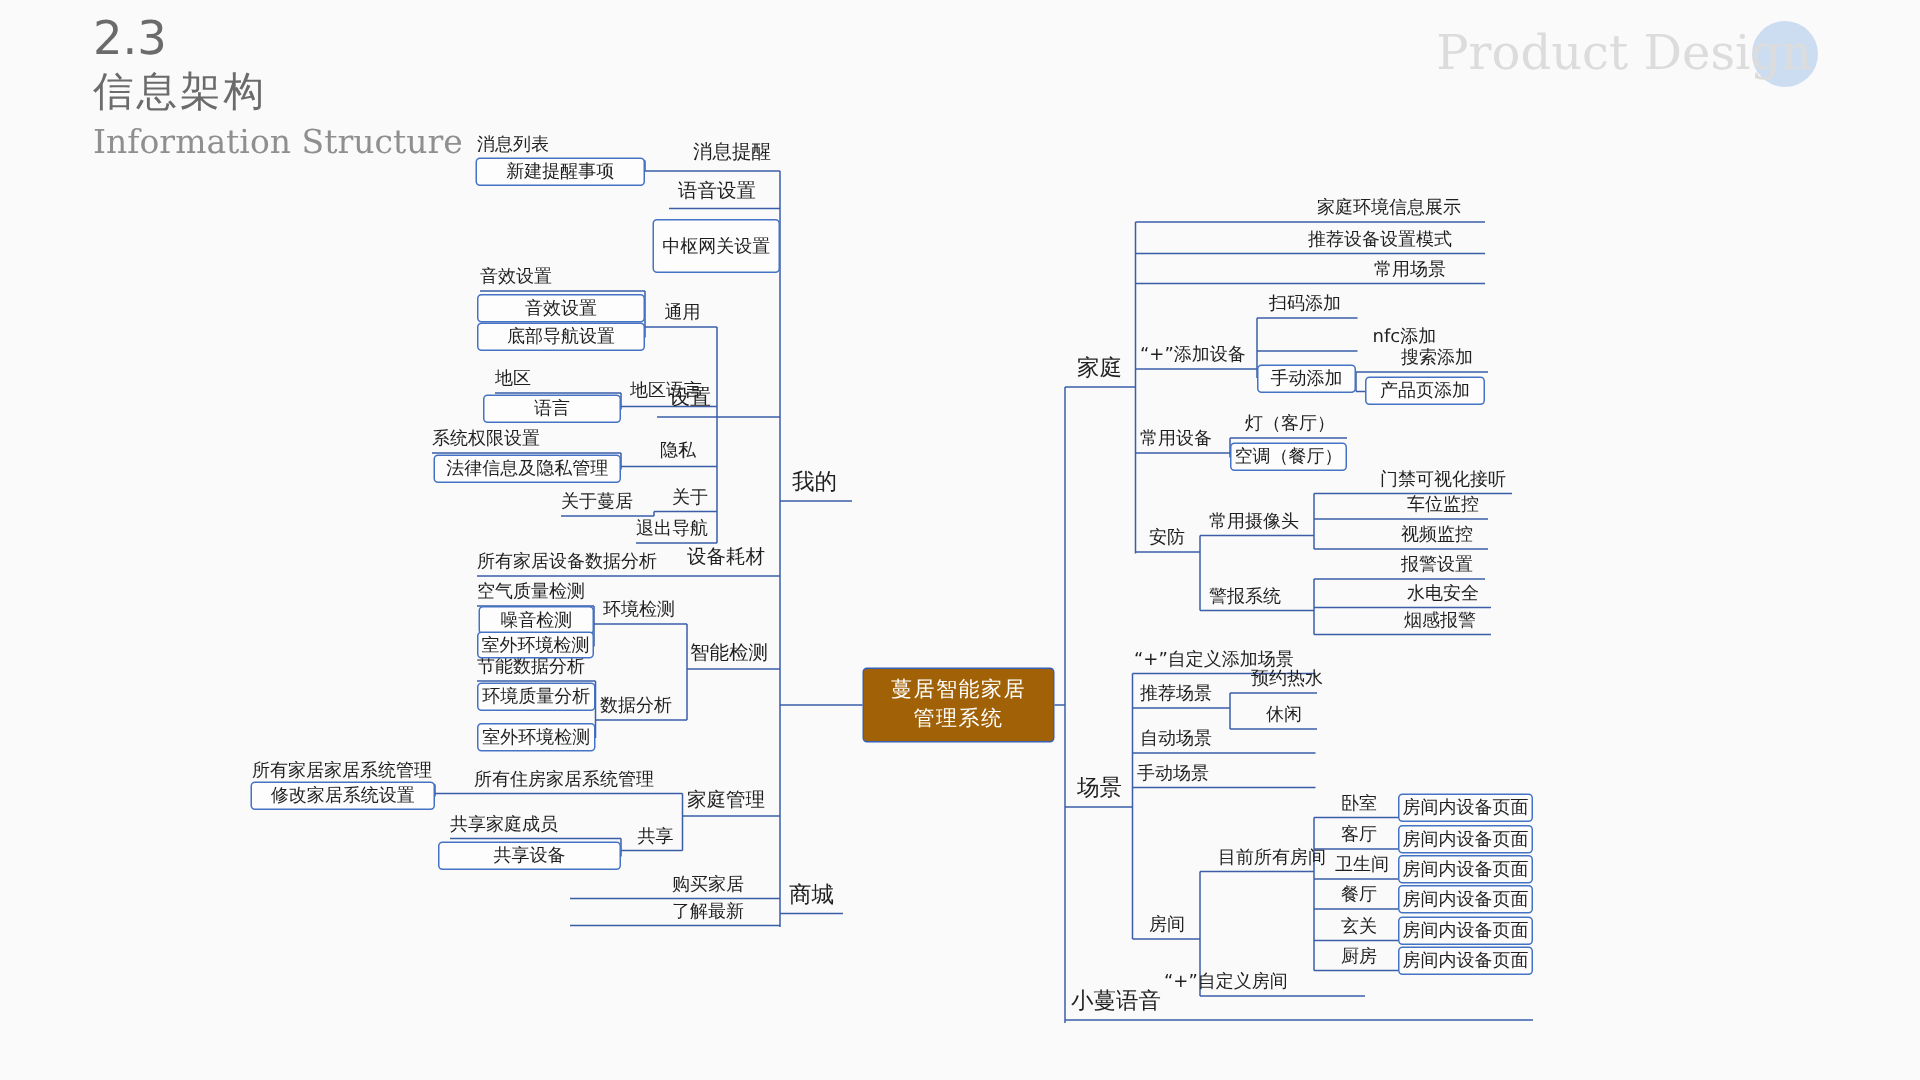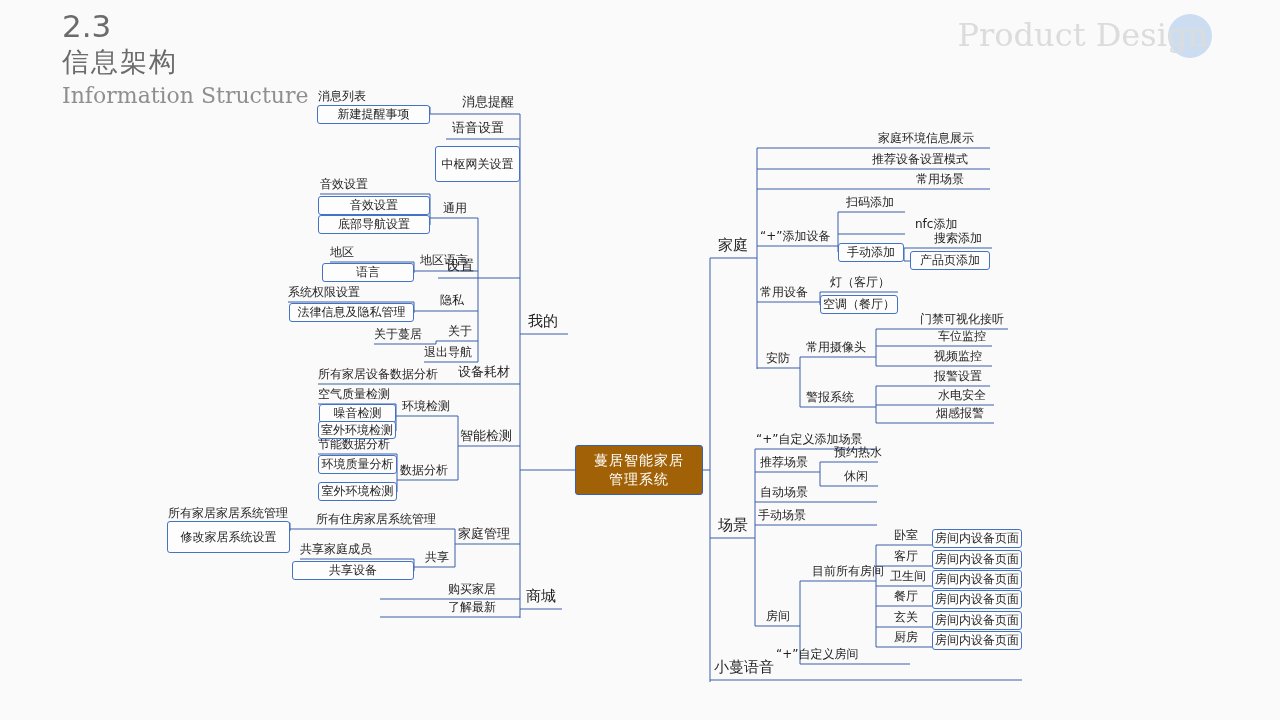--- a/index.html
+++ b/index.html
@@ -213,21 +213,21 @@
       <div class="nbox" style="left: 317px; top: 105px; width: 113px; height: 19px;">新建提醒事项</div>
       <div class="nbox" style="left: 435px; top: 146px; width: 85px; height: 36px;">中枢网关设置</div>
       <div class="nbox" style="left: 318px; top: 196px; width: 112px; height: 19px;">音效设置</div>
       <div class="nbox" style="left: 318px; top: 215px; width: 112px; height: 19px;">底部导航设置</div>
       <div class="nbox" style="left: 322px; top: 263px; width: 92px; height: 19px;">语言</div>
       <div class="nbox" style="left: 289px; top: 303px; width: 125px; height: 19px;">法律信息及隐私管理</div>
       <div class="nbox" style="left: 319px; top: 404px; width: 77px; height: 19px;">噪音检测</div>
       <div class="nbox" style="left: 318px; top: 421px; width: 78px; height: 18px;">室外环境检测</div>
       <div class="nbox" style="left: 318px; top: 455px; width: 79px; height: 19px;">环境质量分析</div>
       <div class="nbox" style="left: 318px; top: 482px; width: 79px; height: 19px;">室外环境检测</div>
-      <div class="nbox" style="left: 167px; top: 521px; width: 123px; height: 32px;">修改家居系统设置</div>
+      <div class="nbox" style="left: 167px; top: 521px; width: 123px; height: 19px;">修改家居系统设置</div>
       <div class="nbox" style="left: 292px; top: 561px; width: 122px; height: 19px;">共享设备</div>
       <div class="nbox" style="left: 838px; top: 243px; width: 66px; height: 19px;">手动添加</div>
       <div class="nbox" style="left: 910px; top: 251px; width: 80px; height: 19px;">产品页添加</div>
       <div class="nbox" style="left: 820px; top: 295px; width: 78px; height: 19px;">空调（餐厅）</div>
       <div class="nbox" style="left: 932px; top: 529px; width: 90px; height: 19px;">房间内设备页面</div>
       <div class="nbox" style="left: 932px; top: 550px; width: 90px; height: 19px;">房间内设备页面</div>
       <div class="nbox" style="left: 932px; top: 570px; width: 90px; height: 19px;">房间内设备页面</div>
       <div class="nbox" style="left: 932px; top: 590px; width: 90px; height: 19px;">房间内设备页面</div>
       <div class="nbox" style="left: 932px; top: 611px; width: 90px; height: 19px;">房间内设备页面</div>
       <div class="nbox" style="left: 932px; top: 631px; width: 90px; height: 19px;">房间内设备页面</div>

